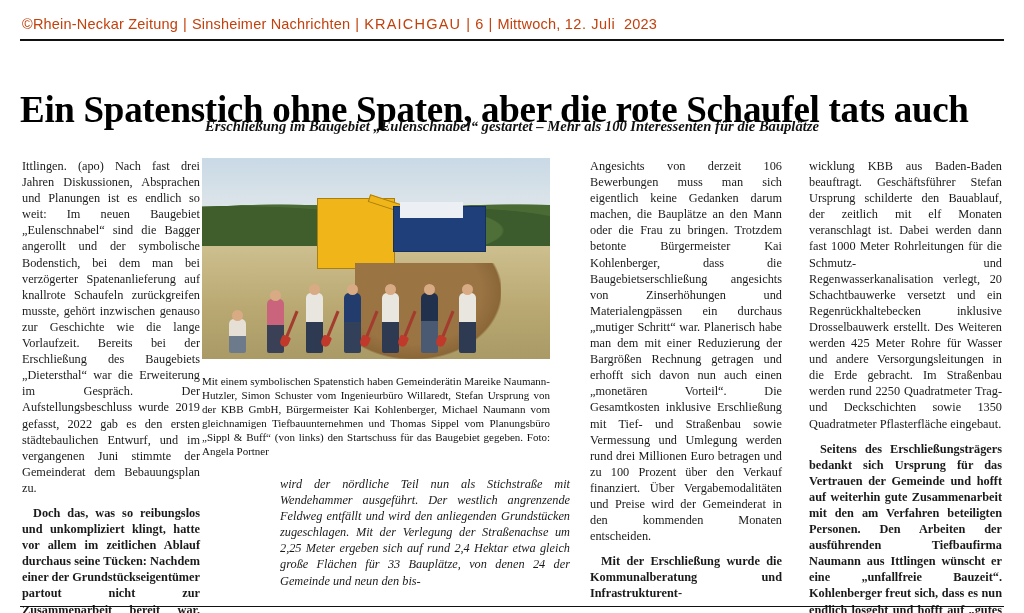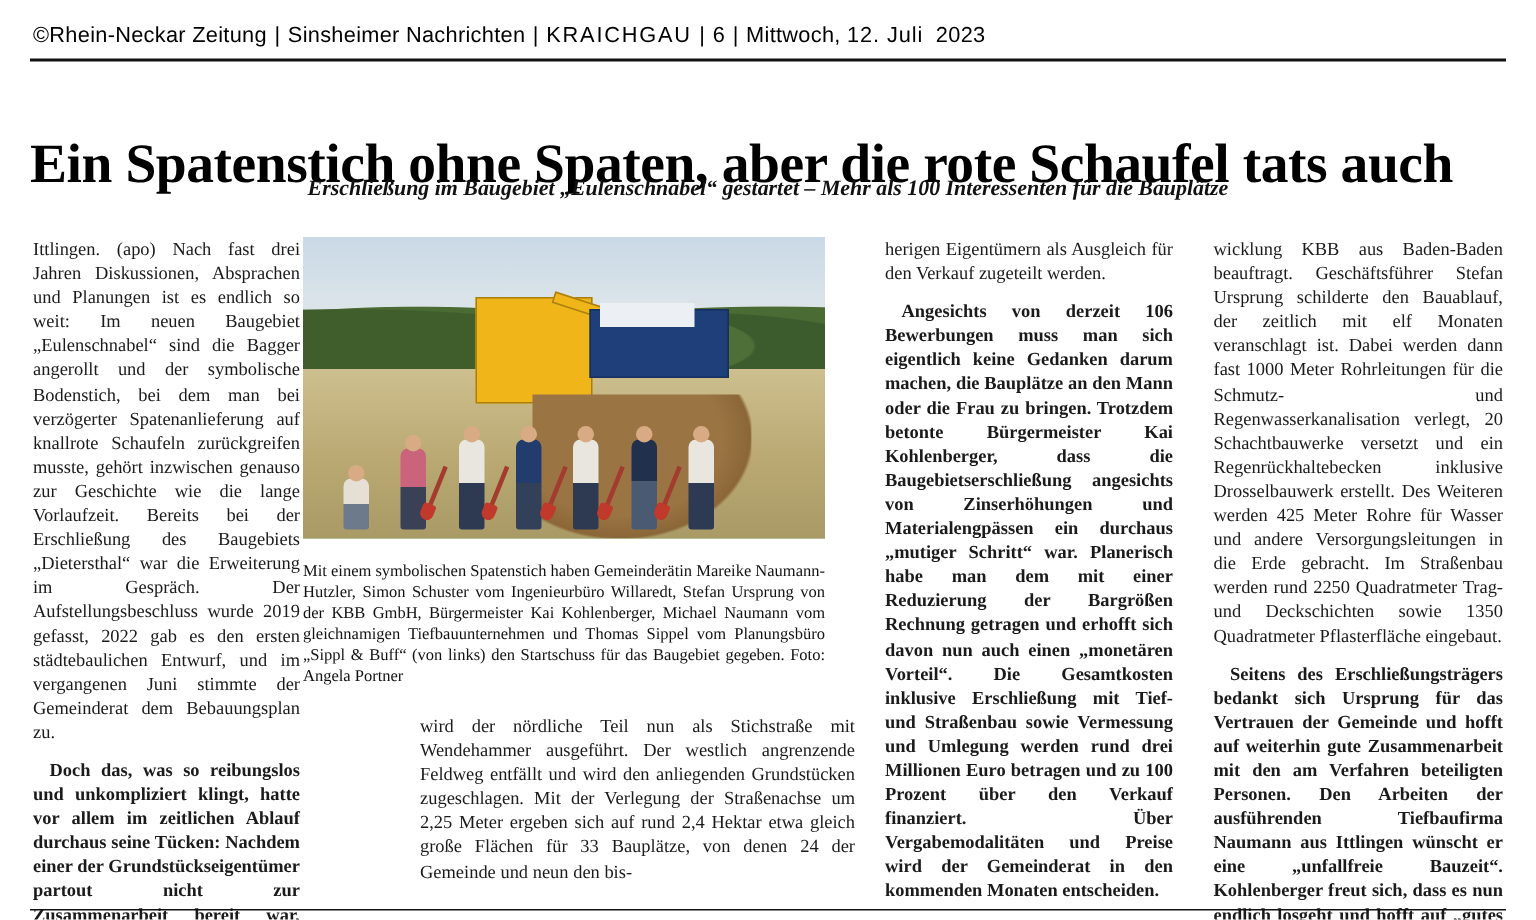--- a/index.html
+++ b/index.html
@@ -24,21 +24,21 @@
 
   
   .masthead {
     position: absolute;
     left: 22px;
     top: 16px;
     right: 22px;
     font-family: "Liberation Sans", sans-serif;
     font-size: 14.5px;
     letter-spacing: .2px;
-    color: #000000;
+    color: #c2410c;
     white-space: nowrap;
   }
   .masthead .sep { margin: 0 5px; }
   .masthead .kraichgau { letter-spacing: 1.2px; }
   .masthead .date { letter-spacing: .6px; }
   .rule-top {
     position: absolute;
     left: 20px;
     right: 20px;
     top: 39px;
@@ -91,21 +91,21 @@
     text-justify: inter-word;
     hyphens: auto;
   }
   .col p { margin: 0 0 0 0; text-indent: 0; }
   .col p + p { margin-top: 9px; text-indent: 11px; font-weight: bold; }
   .col1 { left: 0; width: 178px; }
   .col2 { left: 258px; width: 290px; }
   .col3 { left: 568px; width: 192px; }
   .col4 { left: 787px; width: 193px; }
 
-  .col2 { top: 318px; width: 290px; }
+  .col2 { top: 318px; width: 290px; font-style: italic; }
 
   .lead { font-weight: normal; }
 
   
   .photo-block {
     position: absolute;
     left: 202px;
     top: 158px;
     width: 348px;
   }
@@ -244,21 +244,20 @@
     <div class="col col1">
       <p><span class="lead">Ittlingen.</span> <span>(apo)</span> <span>Nach fast drei Jahren Diskussionen, Absprachen und Planungen ist es endlich so weit: Im neuen Baugebiet „Eulenschnabel“ sind die Bagger angerollt und der symbolische Bodenstich, bei dem man bei verzögerter Spatenanlieferung auf knallrote Schaufeln zurückgreifen musste, gehört inzwischen genauso zur Geschichte wie die lange Vorlaufzeit. Bereits bei der Erschließung des Baugebiets „Dietersthal“ war die Erweiterung im Gespräch. Der Aufstellungsbeschluss wurde 2019 gefasst, 2022 gab es den ersten städtebaulichen Entwurf, und im vergangenen Juni stimmte der Gemeinderat dem Bebauungsplan zu.</span></p>
       <p>Doch das, was so reibungslos und unkompliziert klingt, hatte vor allem im zeitlichen Ablauf durchaus seine Tücken: Nachdem einer der Grundstückseigentümer partout nicht zur Zusammenarbeit bereit war, musste der erste Entwurf umgeplant werden. Statt der ehemals angedachten Ringerschließung</p>
     </div>
 
     <div class="col col2">
       <p>wird der nördliche Teil nun als Stichstraße mit Wendehammer ausgeführt. Der westlich angrenzende Feldweg entfällt und wird den anliegenden Grundstücken zugeschlagen. Mit der Verlegung der Straßenachse um 2,25 Meter ergeben sich auf rund 2,4 Hektar etwa gleich große Flächen für 33 Bauplätze, von denen 24 der Gemeinde und neun den bis-</p>
     </div>
 
     <div class="col col3">
-      <p>herigen Eigentümern als Ausgleich für den Verkauf zugeteilt werden.</p>
       <p>Angesichts von derzeit 106 Bewerbungen muss man sich eigentlich keine Gedanken darum machen, die Bauplätze an den Mann oder die Frau zu bringen. Trotzdem betonte Bürgermeister Kai Kohlenberger, dass die Baugebietserschließung angesichts von Zinserhöhungen und Materialengpässen ein durchaus „mutiger Schritt“ war. Planerisch habe man dem mit einer Reduzierung der Bargrößen Rechnung getragen und erhofft sich davon nun auch einen „monetären Vorteil“. Die Gesamtkosten inklusive Erschließung mit Tief- und Straßenbau sowie Vermessung und Umlegung werden rund drei Millionen Euro betragen und zu 100 Prozent über den Verkauf finanziert. Über Vergabemodalitäten und Preise wird der Gemeinderat in den kommenden Monaten entscheiden.</p>
       <p>Mit der Erschließung wurde die Kommunalberatung und Infrastrukturent-</p>
     </div>
 
     <div class="col col4">
       <p>wicklung KBB aus Baden-Baden beauftragt. Geschäftsführer Stefan Ursprung schilderte den Bauablauf, der zeitlich mit elf Monaten veranschlagt ist. Dabei werden dann fast 1000 Meter Rohrleitungen für die Schmutz- und Regenwasserkanalisation verlegt, 20 Schachtbauwerke versetzt und ein Regenrückhaltebecken inklusive Drosselbauwerk erstellt. Des Weiteren werden 425 Meter Rohre für Wasser und andere Versorgungsleitungen in die Erde gebracht. Im Straßenbau werden rund 2250 Quadratmeter Trag- und Deckschichten sowie 1350 Quadratmeter Pflasterfläche eingebaut.</p>
       <p>Seitens des Erschließungsträgers bedankt sich Ursprung für das Vertrauen der Gemeinde und hofft auf weiterhin gute Zusammenarbeit mit den am Verfahren beteiligten Personen. Den Arbeiten der ausführenden Tiefbaufirma Naumann aus Ittlingen wünscht er eine „unfallfreie Bauzeit“. Kohlenberger freut sich, dass es nun endlich losgeht und hofft auf „gutes Gelingen“, die Anlieger hoffen indes auf möglichst wenig Beeinträchtigung. Ursprung verspricht, dass man gern auf deren „Optimierungsanregungen“ eingehen wird: „Wir alle arbeiten für ein harmonisches Miteinander.</p>
     </div>
 
   </div>

